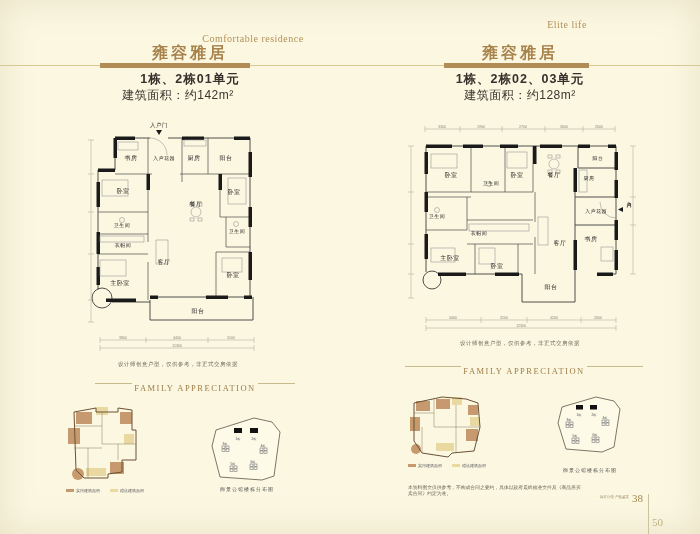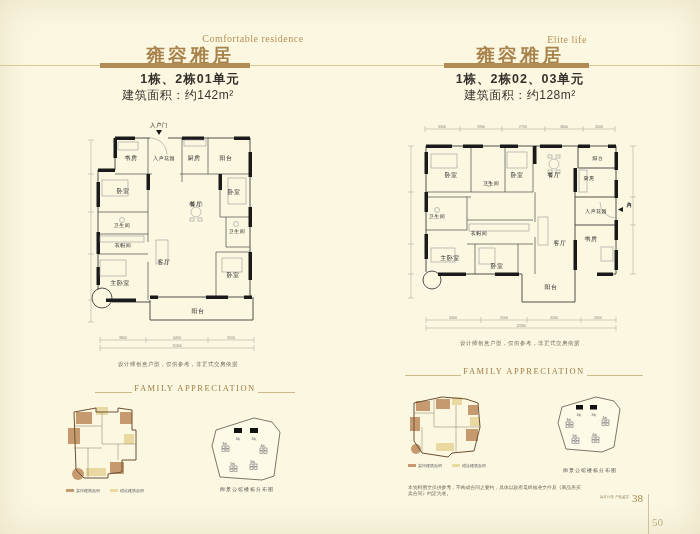--- a/index.html
+++ b/index.html
@@ -9,27 +9,27 @@
     font-family:"Liberation Sans", sans-serif;
     color:#35302B;
   }
   .vignette{position:absolute;inset:0;pointer-events:none;
     box-shadow:inset 0 0 34px rgba(170,150,100,.22);}
   .abs{position:absolute;}
   .ctr{text-align:center;}
   
   .thin-rule{position:absolute;left:0;right:0;top:65px;height:1px;background:#D9C893;}
   .title-en{font-family:"Liberation Serif",serif;font-size:10px;color:#B49058;letter-spacing:.5px;}
-  .title-cn{font-family:"Liberation Serif",serif;font-size:19px;font-weight:bold;color:#A8834C;letter-spacing:3px;}
+  .title-cn{font-family:"Liberation Serif",serif;font-size:16px;font-weight:bold;color:#A8834C;letter-spacing:3px;}
   .gold-bar{height:4.5px;background:#B18C55;}
   .unit-line{font-size:12.5px;font-weight:bold;color:#35302B;letter-spacing:1px;}
   .area-line{font-size:12px;color:#3A352E;letter-spacing:.5px;}
   
   .disclaimer{font-size:5.5px;color:#6E6757;letter-spacing:.5px;}
-  .family-row{display:flex;align-items:flex-end;gap:2px;}
+  .family-row{display:flex;align-items:flex-start;gap:2px;}
   .family-row .rule{height:1px;background:#CBBA8D;flex:1;}
   .family-row .txt{font-family:"Liberation Serif",serif;font-size:8.5px;color:#9F7E49;letter-spacing:1.5px;white-space:nowrap;}
   .legend{display:flex;gap:10px;align-items:center;}
   .legend .item{display:flex;gap:2px;align-items:center;}
   .legend .sw{width:8px;height:3.5px;display:inline-block;}
   .legend .lab{font-size:4px;color:#666;}
   .site-caption{font-size:5px;color:#555;letter-spacing:1px;}
   .foot-note{font-size:4.8px;color:#6E6757;}
   .page-caption{font-size:3.5px;color:#9B8A63;text-align:right;line-height:1.3;}
   .pg{font-family:"Liberation Serif",serif;font-size:11px;}
@@ -55,21 +55,21 @@
 
 <div class="vignette"></div>
 <div class="thin-rule"></div>
 
 <div class="abs title-en ctr" style="left:193px;top:33px;width:120px;">Comfortable residence</div>
 <div class="abs title-cn ctr" style="left:115px;top:43px;width:150px;">雍容雅居</div>
 <div class="abs gold-bar" style="left:100px;top:63px;width:150px;"></div>
 <div class="abs unit-line ctr" style="left:110px;top:71px;width:160px;">1栋、2栋01单元</div>
 <div class="abs area-line ctr" style="left:98px;top:87px;width:160px;">建筑面积：约142m²</div>
 
-<div class="abs title-en ctr" style="left:507px;top:34px;width:120px;">Elite life</div>
+<div class="abs title-en ctr" style="left:507px;top:19px;width:120px;">Elite life</div>
 <div class="abs title-cn ctr" style="left:460px;top:43px;width:120px;">雍容雅居</div>
 <div class="abs gold-bar" style="left:444px;top:63px;width:145px;"></div>
 <div class="abs unit-line ctr" style="left:440px;top:71px;width:160px;">1栋、2栋02、03单元</div>
 <div class="abs area-line ctr" style="left:440px;top:87px;width:160px;">建筑面积：约128m²</div>
 
 <svg class="abs" style="left:86px;top:112px;" width="185" height="245" viewBox="0 0 185 245">
   <g>
 
     <path class="thin" d="M29,26 H64 M82,26 H164 M164,26 V185 M29,26 V58 M29,58 H12 M12,58 V178 M26,190 H64 M64,185 H164"></path>
     <path class="thin" d="M64,188 V208 H167 V185"></path>

